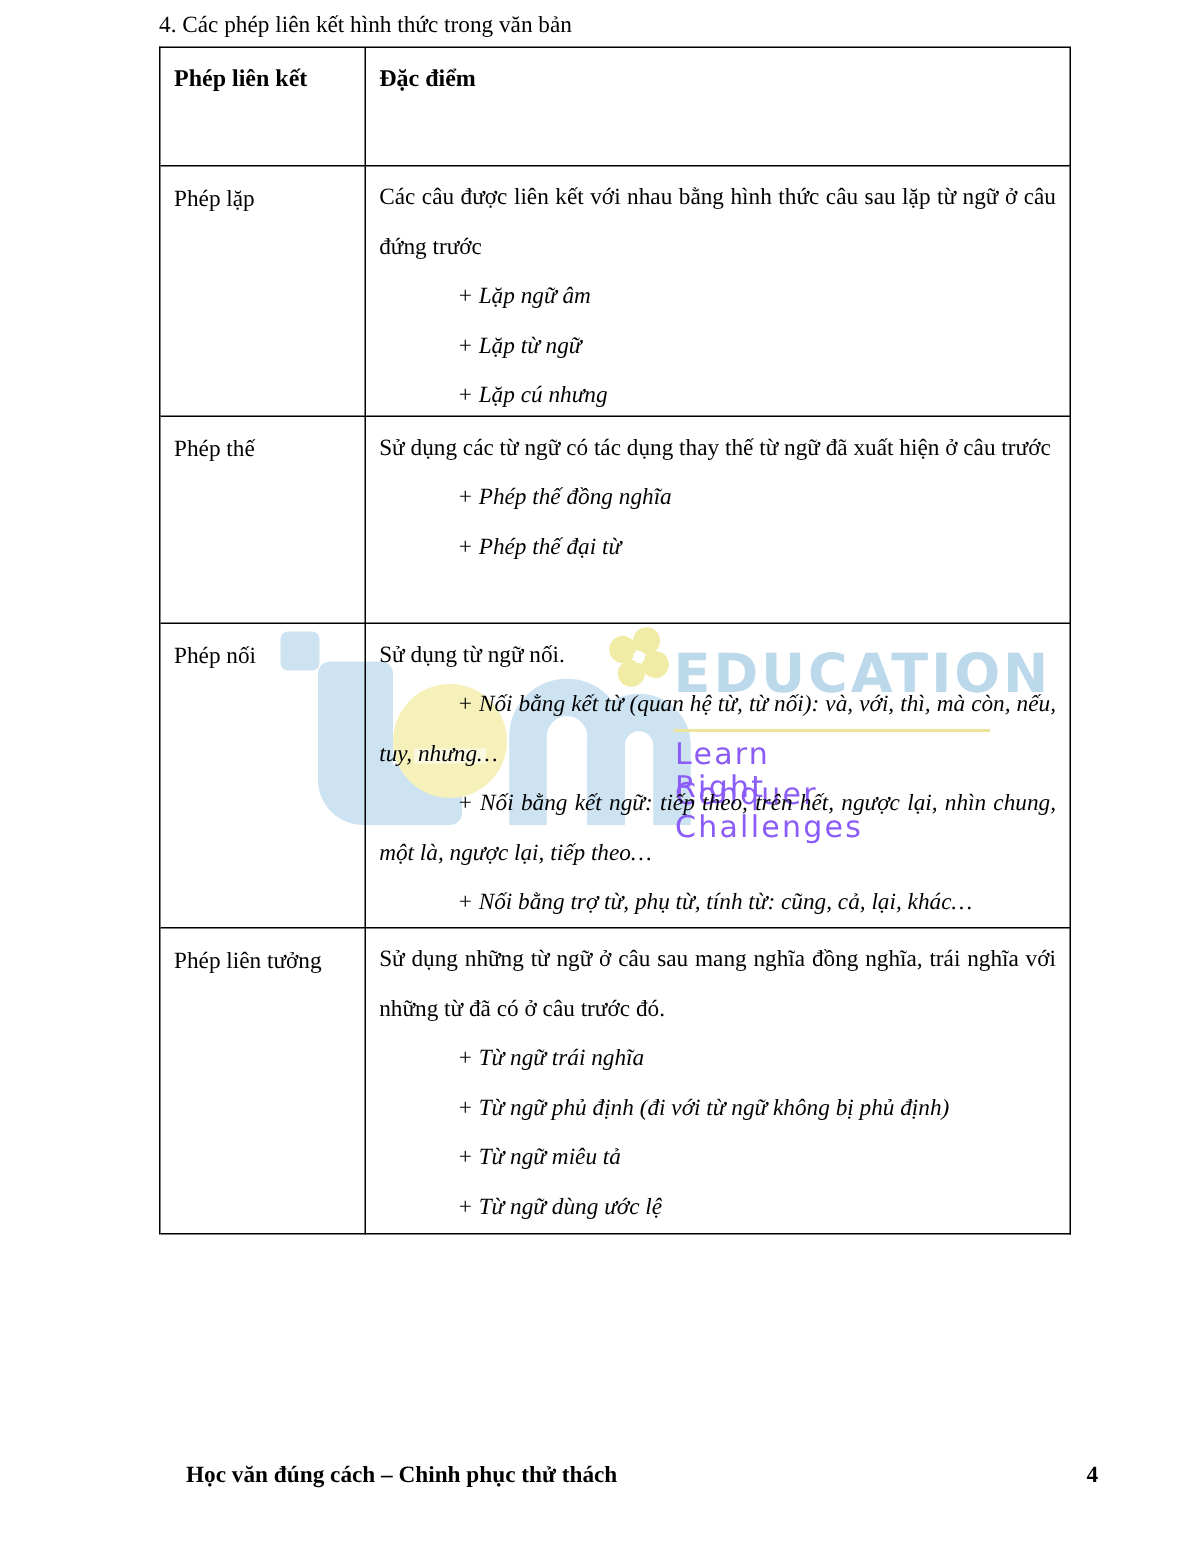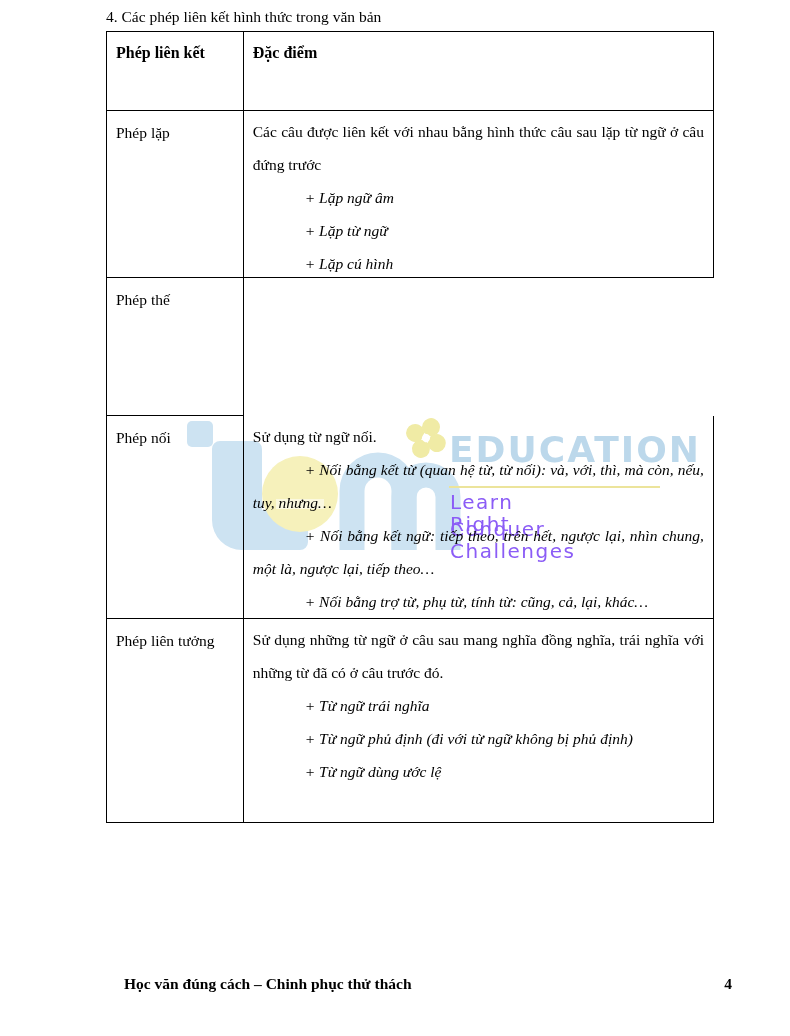--- a/index.html
+++ b/index.html
@@ -118,44 +118,50 @@
       <div class="t-cell c1 h-head head-cell">Phép liên kết</div>
       <div class="t-cell c2 h-head head-cell">Đặc điểm</div>
     </div>
 
     <div class="t-row">
       <div class="t-cell c1 h-r0 method">Phép lặp</div>
       <div class="t-cell c2 h-r0 cell-body">
         <p class="desc">Các câu được liên kết với nhau bằng hình thức câu sau lặp từ ngữ ở câu đứng trước</p>
         <p class="bullet">+ Lặp ngữ âm</p>
         <p class="bullet">+ Lặp từ ngữ</p>
-        <p class="bullet">+ Lặp cú hình</p>
+        <p class="bullet">+ Lặp cú nhưng</p>
       </div>
     </div>
 
     <div class="t-row">
       <div class="t-cell c1 h-r1 method">Phép thế</div>
+      <div class="t-cell c2 h-r1 cell-body">
+        <p class="desc">Sử dụng các từ ngữ có tác dụng thay thế từ ngữ đã xuất hiện ở câu trước</p>
+        <p class="bullet">+ Phép thế đồng nghĩa</p>
+        <p class="bullet">+ Phép thế đại từ</p>
+      </div>
     </div>
 
     <div class="t-row">
       <div class="t-cell c1 h-r2 method">Phép nối</div>
       <div class="t-cell c2 h-r2 cell-body">
         <p class="desc">Sử dụng từ ngữ nối.</p>
         <p class="bullet">+ Nối bằng kết từ (quan hệ từ, từ nối): và, với, thì, mà còn, nếu, tuy, nhưng…</p>
         <p class="bullet">+ Nối bằng kết ngữ: tiếp theo, trên hết, ngược lại, nhìn chung, một là, ngược lại, tiếp theo…</p>
         <p class="bullet">+ Nối bằng trợ từ, phụ từ, tính từ: cũng, cả, lại, khác…</p>
       </div>
     </div>
 
     <div class="t-row">
       <div class="t-cell c1 h-r3 method">Phép liên tưởng</div>
       <div class="t-cell c2 h-r3 cell-body">
         <p class="desc">Sử dụng những từ ngữ ở câu sau mang nghĩa đồng nghĩa, trái nghĩa với những từ đã có ở câu trước đó.</p>
         <p class="bullet">+ Từ ngữ trái nghĩa</p>
         <p class="bullet">+ Từ ngữ phủ định (đi với từ ngữ không bị phủ định)</p>
+        <p class="bullet">+ Từ ngữ miêu tả</p>
         <p class="bullet">+ Từ ngữ dùng ước lệ</p>
       </div>
     </div>
 
   </div>
 
   <div class="footer">
     <span>Học văn đúng cách – Chinh phục thử thách</span>
     <span>4</span>
   </div>

